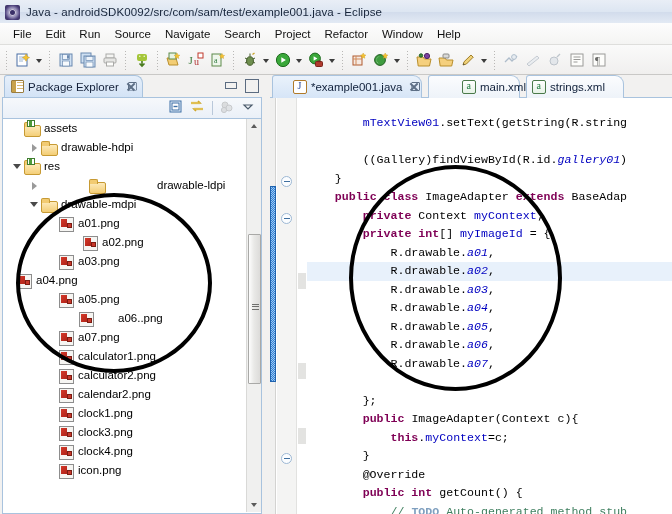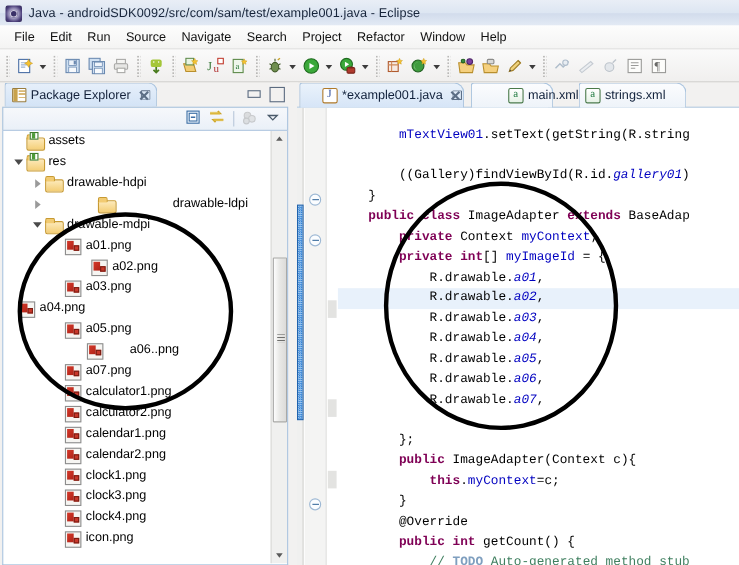--- a/index.html
+++ b/index.html
@@ -591,32 +591,32 @@
 
       <div id="pe-tree">
         <div id="pe-rows">
             <div class="row" style="padding-left: 8px;">
               <span class="twisty "></span>
               <span class="ficon icon-srcfolder" style="position: relative;">
                 <span class="srcbadge"></span>
               </span>
               <span class="flabel">assets</span>
             </div>
+            <div class="row" style="padding-left: 25px;">
+              <span class="twisty collapsed"></span>
+              <span class="ficon icon-folder" style="position: relative;"></span>
+              <span class="flabel">drawable-hdpi</span>
+            </div>
             <div class="row" style="padding-left: 8px;">
               <span class="twisty expanded"></span>
               <span class="ficon icon-srcfolder" style="position: relative;">
                 <span class="srcbadge"></span>
               </span>
               <span class="flabel">res</span>
             </div>
-            <div class="row" style="padding-left: 25px;">
-              <span class="twisty collapsed"></span>
-              <span class="ficon icon-folder" style="position: relative;"></span>
-              <span class="flabel">drawable-hdpi</span>
-            </div>
             <div class="row" style="padding-left: 25px; gap: 48px;">
               <span class="twisty collapsed"></span>
               <span class="ficon icon-folder" style="position: relative;"></span>
               <span class="flabel">drawable-ldpi</span>
             </div>
             <div class="row" style="padding-left: 25px;">
               <span class="twisty expanded"></span>
               <span class="ficon icon-folder" style="position: relative;"></span>
               <span class="flabel">drawable-mdpi</span>
             </div>
@@ -675,27 +675,20 @@
                 <span class="pngdot"></span>
               </span>
               <span class="flabel">calculator1.png</span>
             </div>
             <div class="row" style="padding-left: 42px;">
               <span class="twisty "></span>
               <span class="ficon icon-png" style="position: relative;">
                 <span class="pngdot"></span>
               </span>
               <span class="flabel">calculator2.png</span>
-            </div>
-            <div class="row" style="padding-left: 42px;">
-              <span class="twisty "></span>
-              <span class="ficon icon-png" style="position: relative;">
-                <span class="pngdot"></span>
-              </span>
-              <span class="flabel">calendar1.png</span>
             </div>
             <div class="row" style="padding-left: 42px;">
               <span class="twisty "></span>
               <span class="ficon icon-png" style="position: relative;">
                 <span class="pngdot"></span>
               </span>
               <span class="flabel">calendar2.png</span>
             </div>
             <div class="row" style="padding-left: 42px;">
               <span class="twisty "></span>
@@ -739,21 +732,21 @@
 
     <div id="right-panel">
       <div id="ed-tabrow">
           <div class="ed-tab active" style="left: 2px; width: 150px;">
             <span class="icon-java"></span>
             <span class="ed-tab-label">*example001.java</span>
             <span class="tab-close">
               <span class="tab-close-x2"></span>
             </span>
           </div>
-          <div class="ed-tab inactive" style="left: 158px; width: 75px; padding-left: 33px;">
+          <div class="ed-tab inactive" style="left: 158px; width: 92px; padding-left: 33px;">
             <span class="icon-xml"></span>
             <span class="ed-tab-label">main.xml</span>
           </div>
           <div class="ed-tab inactive" style="left: 256px; width: 98px;">
             <span class="icon-xml"></span>
             <span class="ed-tab-label">strings.xml</span>
           </div>
         </div>
 
       <div id="ed-body">

